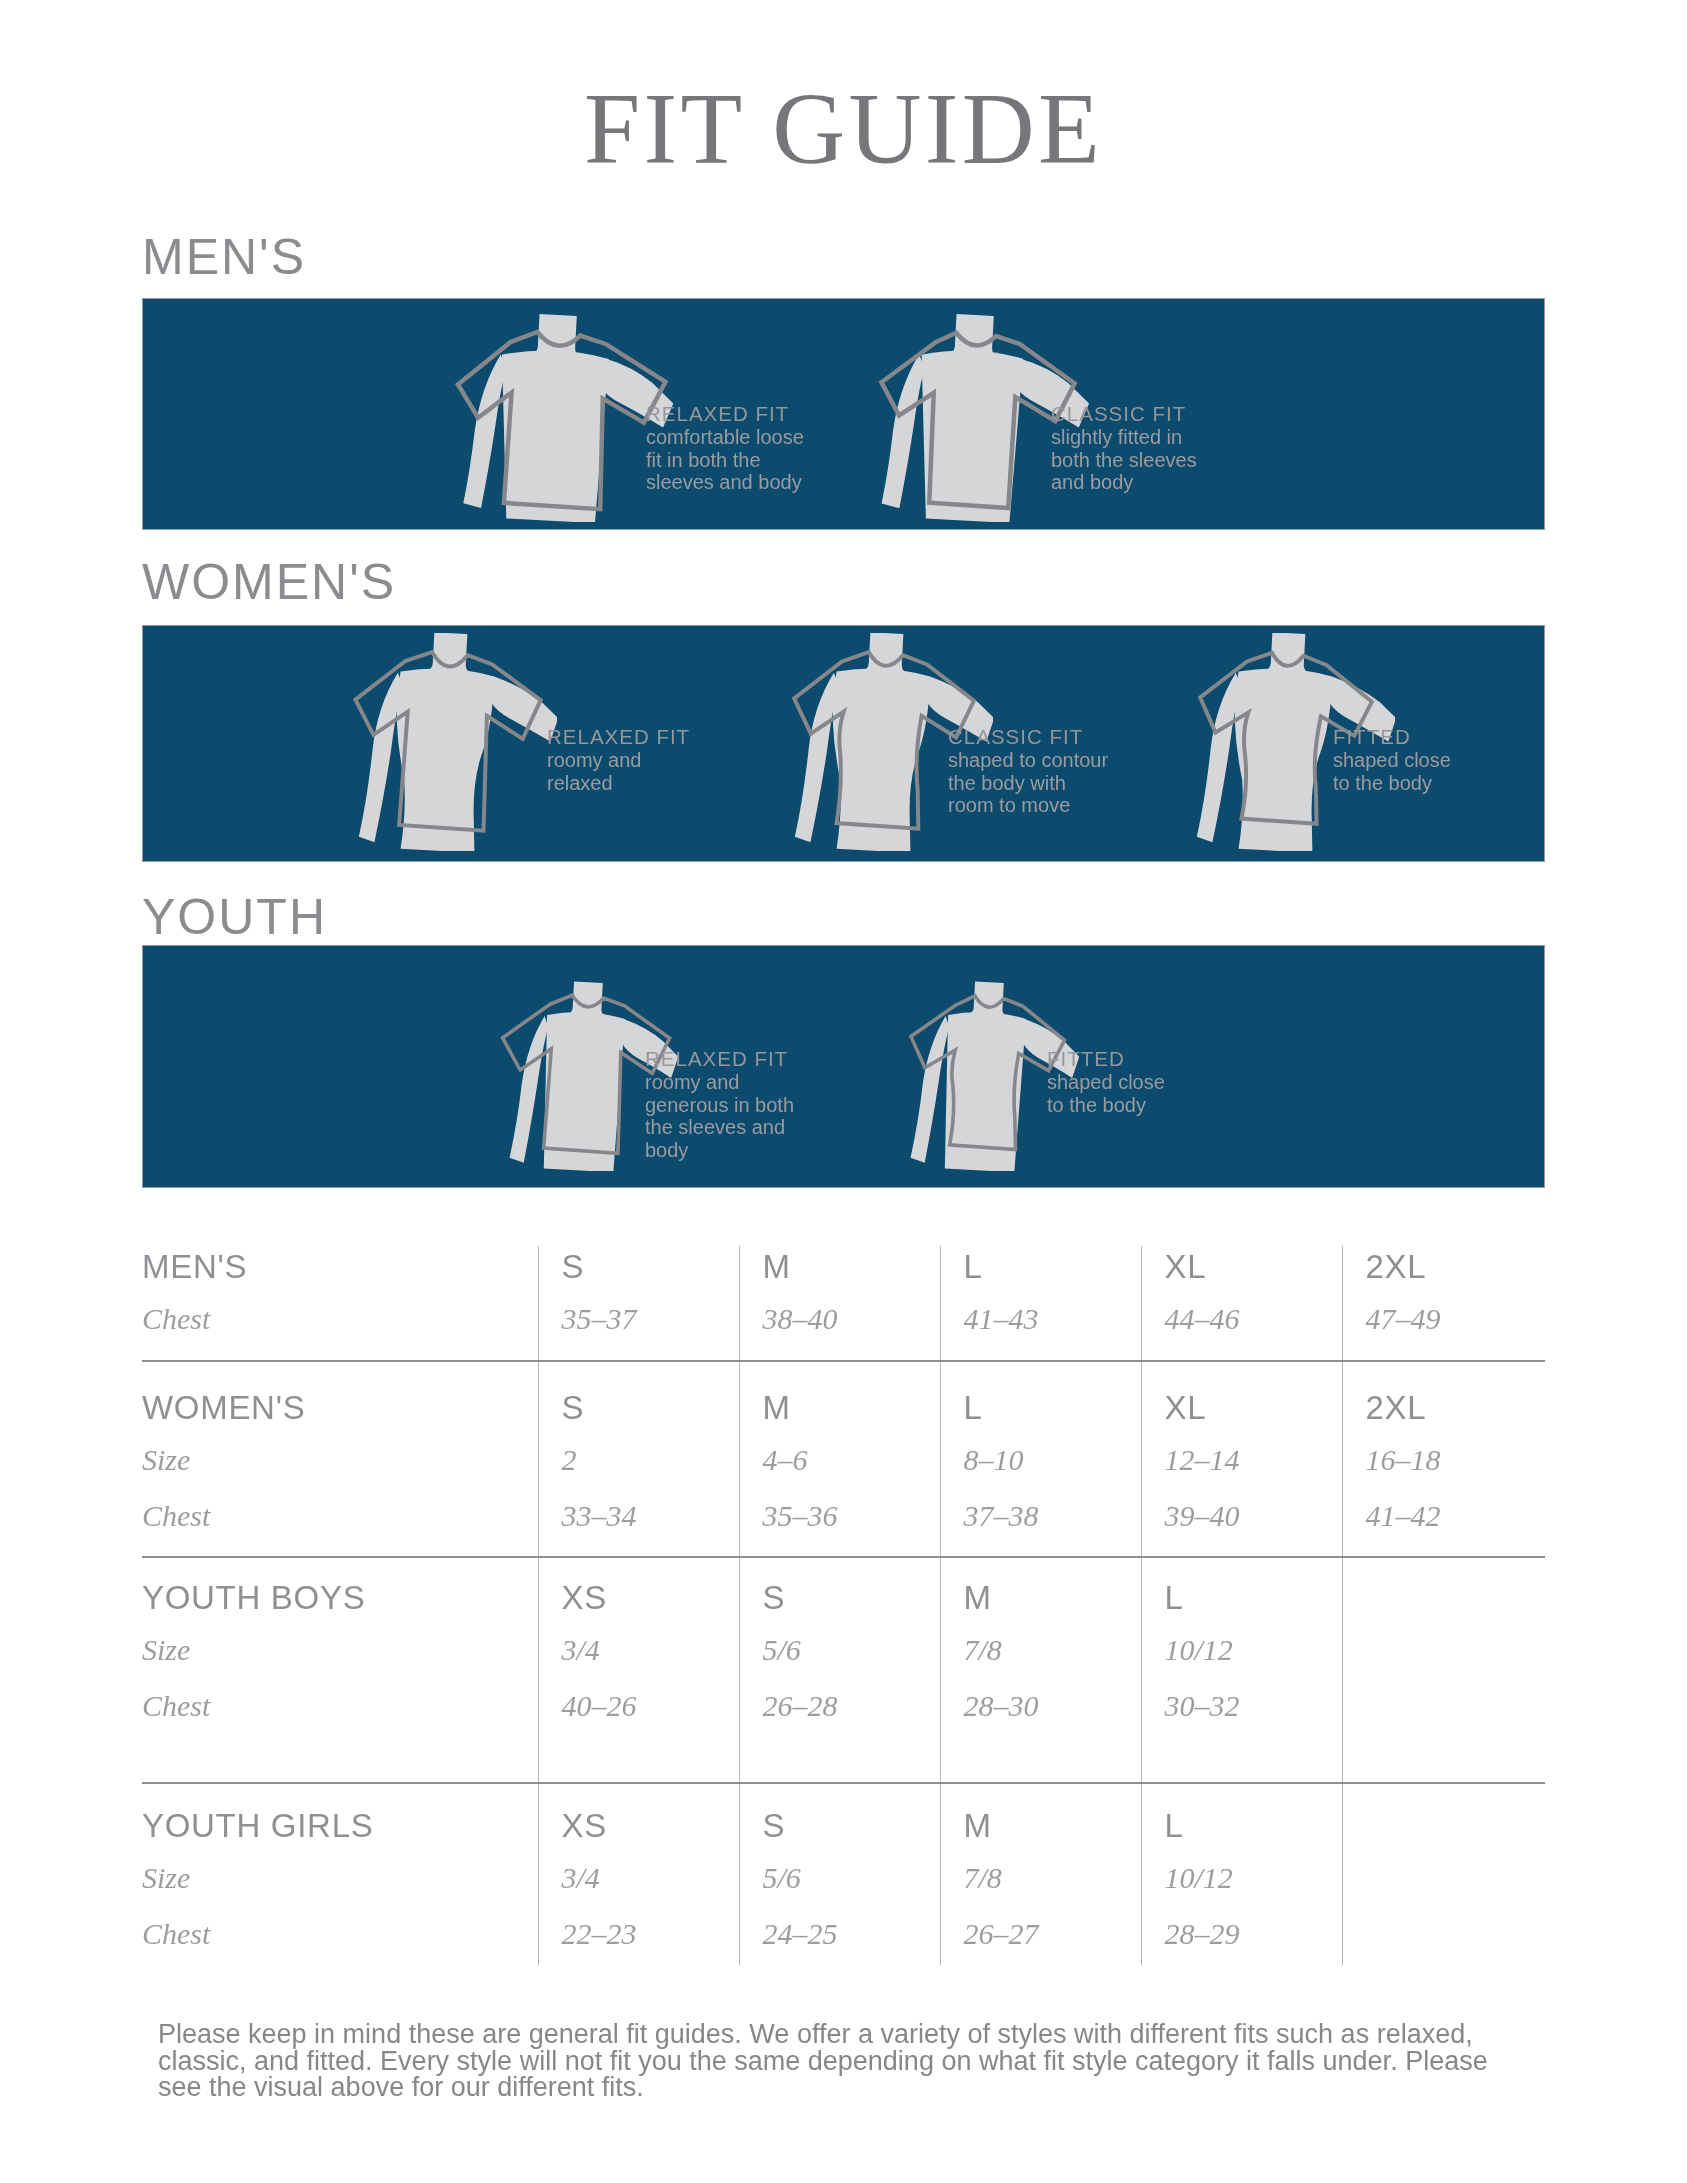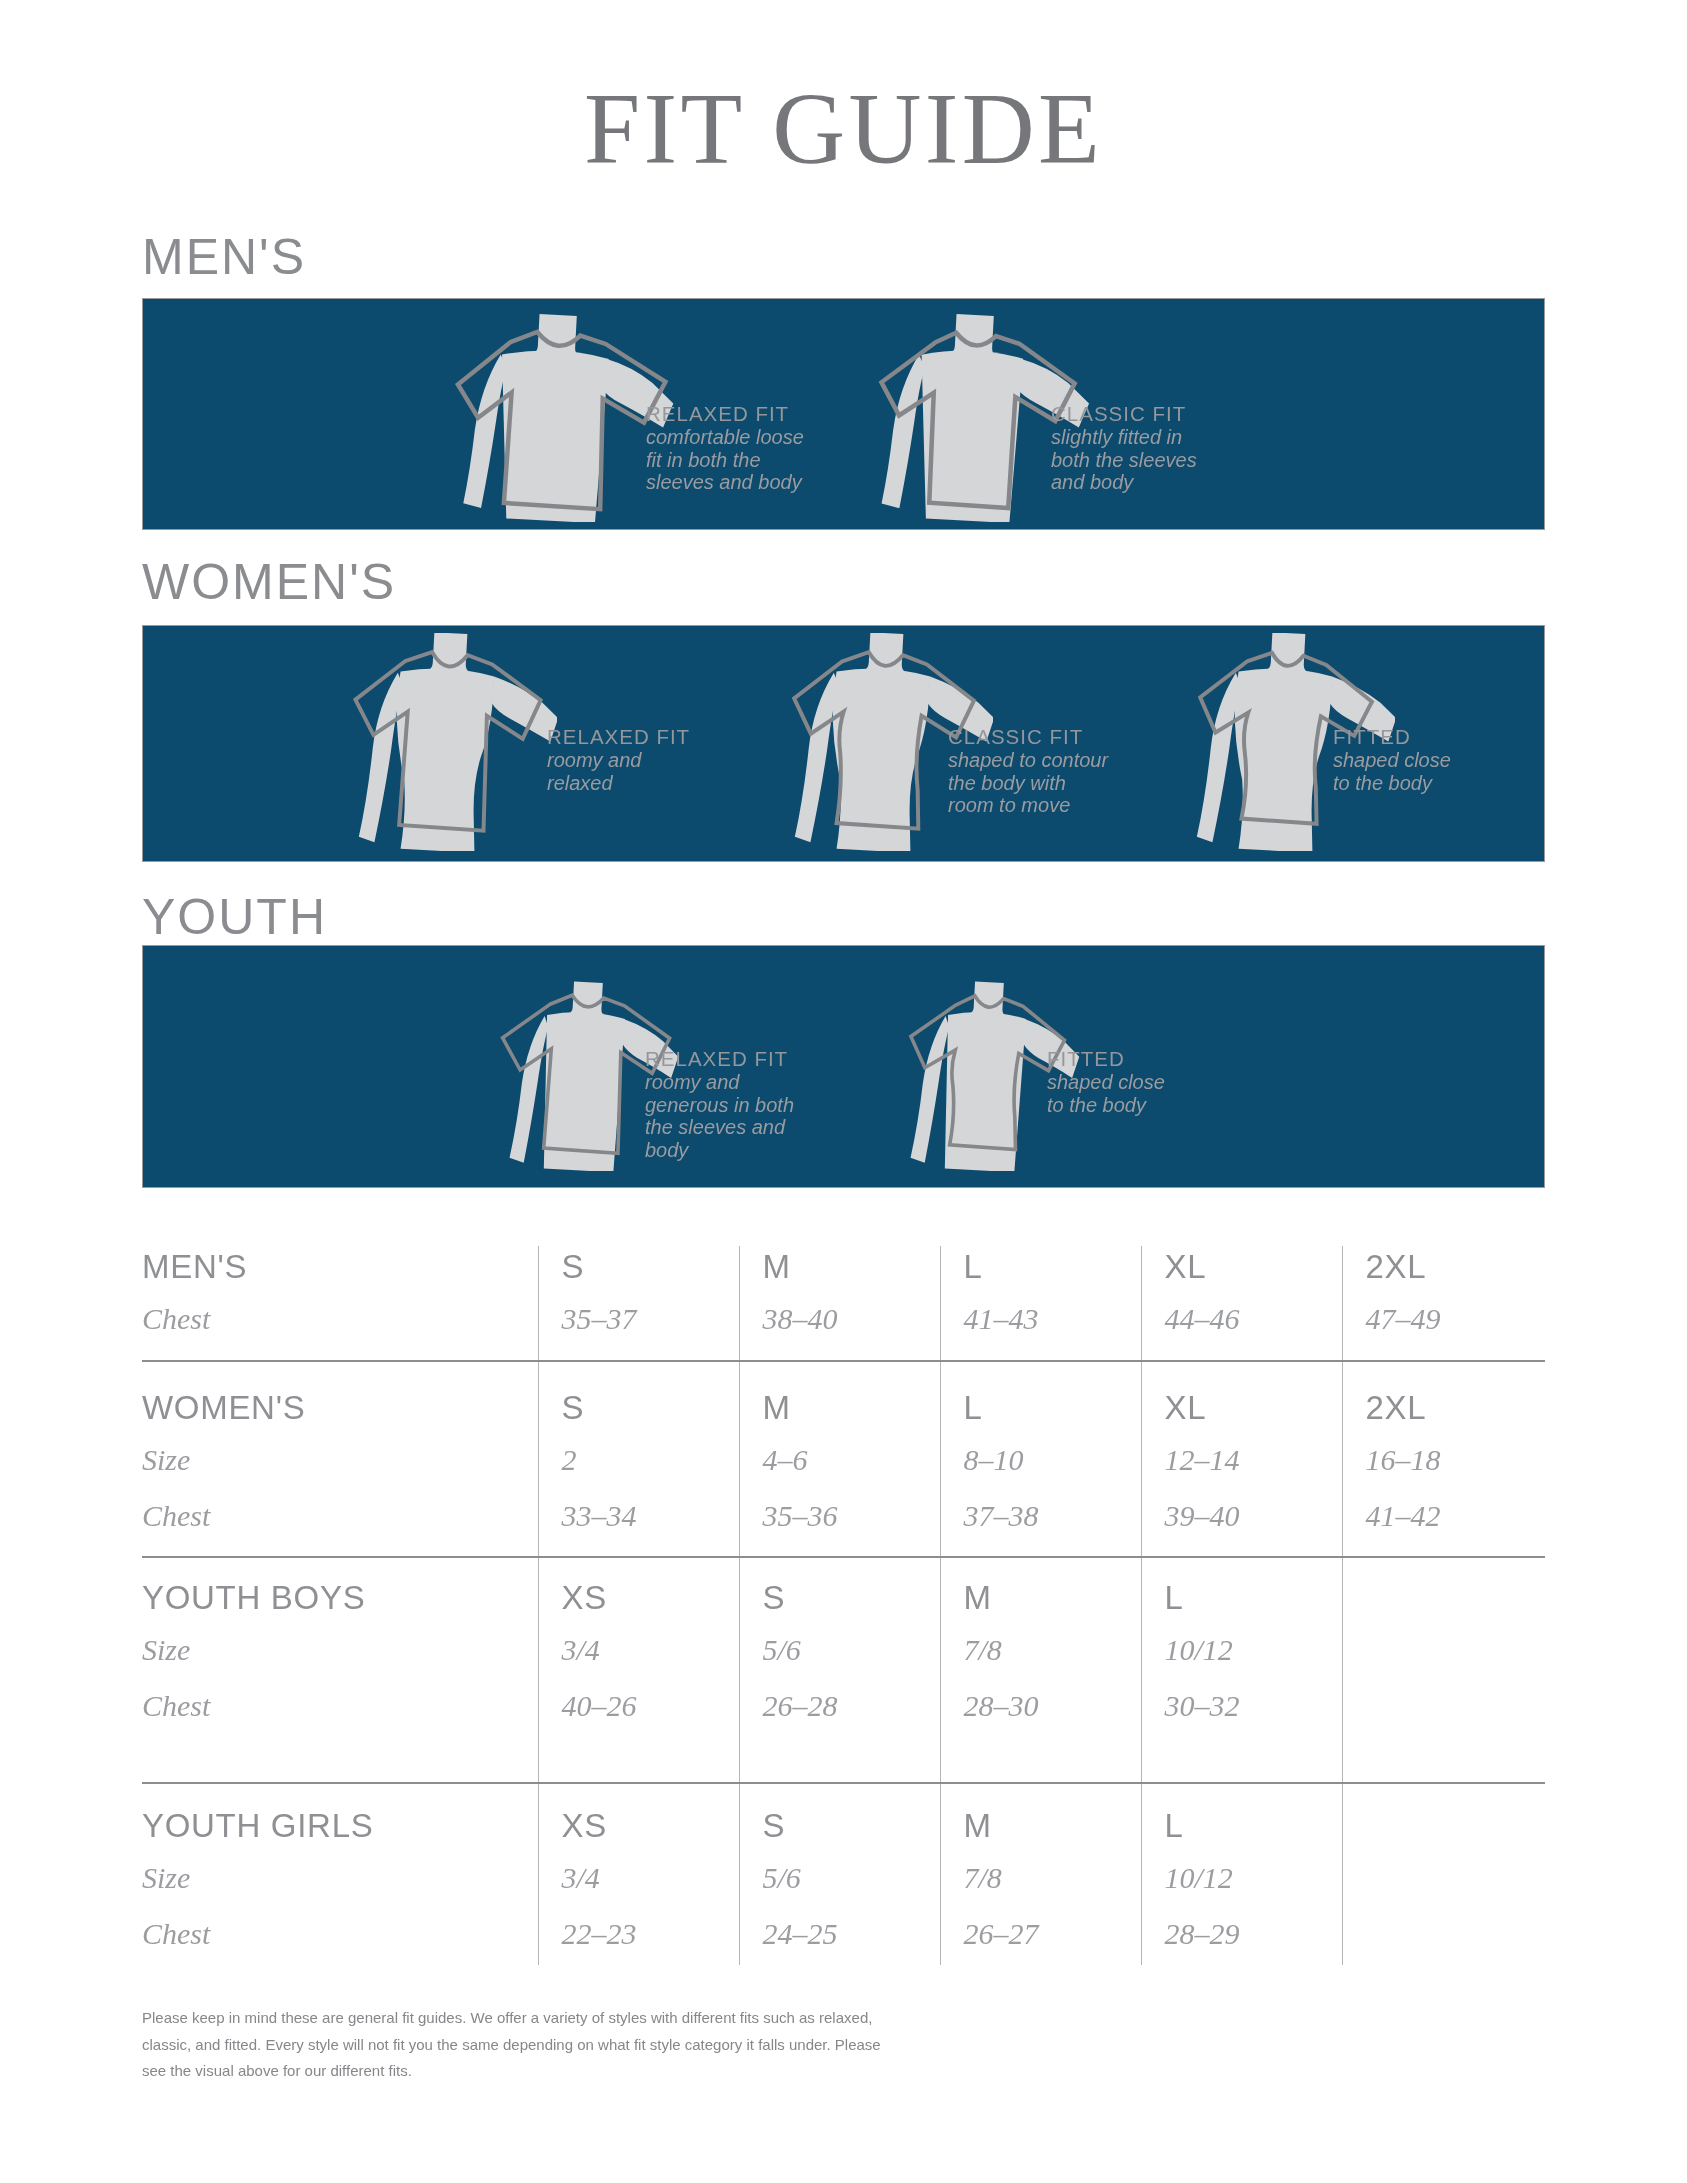--- a/index.html
+++ b/index.html
@@ -35,21 +35,21 @@
   .fit-text{position:absolute;width:218px;}
   #txt-m-relaxed{left:503px;top:103px;}
   #txt-m-classic{left:908px;top:103px;}
   #txt-w-relaxed{left:404px;top:99px;}
   #txt-w-classic{left:805px;top:99px;}
   #txt-w-fitted{left:1190px;top:99px;}
   #txt-y-relaxed{left:502px;top:101px;}
   #txt-y-fitted{left:904px;top:101px;}
 
   .fit-name{font-size:20.5px;letter-spacing:1px;color:#95979a;line-height:24px;}
-  .fit-desc{font-size:20px;color:#9a9c9f;line-height:22.5px;white-space:pre-line;font-style:italic;}
+  .fit-desc{font-size:20px;color:#9a9c9f;line-height:22.5px;white-space:pre-line;}
 
   .sil{fill:#d4d6d8;}
   .tee{fill:none;stroke:#85878a;stroke-width:7;stroke-linejoin:miter;}
   .tee-thin{fill:none;stroke:#85878a;stroke-width:6;stroke-linejoin:miter;}
 
   .tables{position:absolute;left:142px;top:1246px;width:1403px;}
   .tg{display:flex;box-sizing:border-box;}
   .tg2,.tg3,.tg4{border-top:2.6px solid #8b8d90;}
   .tg1{height:114px;}
   .tg2{height:196px;}
@@ -61,22 +61,22 @@
   .tc.c5{width:202px;}
   .tc:not(.c0){border-left:1.3px solid #b3b5b7;padding-left:22.5px;}
   .tg1 .tc{padding-top:4px;}
   .tg2 .tc{padding-top:29px;}
   .tg3 .tc{padding-top:22.5px;}
   .tg4 .tc{padding-top:25px;}
   .th{height:53px;font-size:33px;letter-spacing:0.7px;color:#8e9093;line-height:1.05;}
   .tv{height:56px;font-family:Liberation Serif, serif;font-style:italic;
       font-size:30px;color:#9b9da0;line-height:1.05;}
 
-  .footer{position:absolute;left:142px;top:2005px;width:1442px;margin:0;
-          font-size:15px;line-height:26.5px;color:#85878a;white-space:pre-line;}
+  .footer{position:absolute;left:142px;top:2005px;width:1442px;margin:16px;
+          font-size:27px;line-height:26.5px;color:#85878a;white-space:pre-line;}
 </style>
 </head>
 <body>
 
 <div class="page">
 
   <h1 class="title">FIT GUIDE</h1>
 
   <h2 class="sec-h" id="h-mens">MEN'S</h2>
   <div class="box" id="box-mens">

